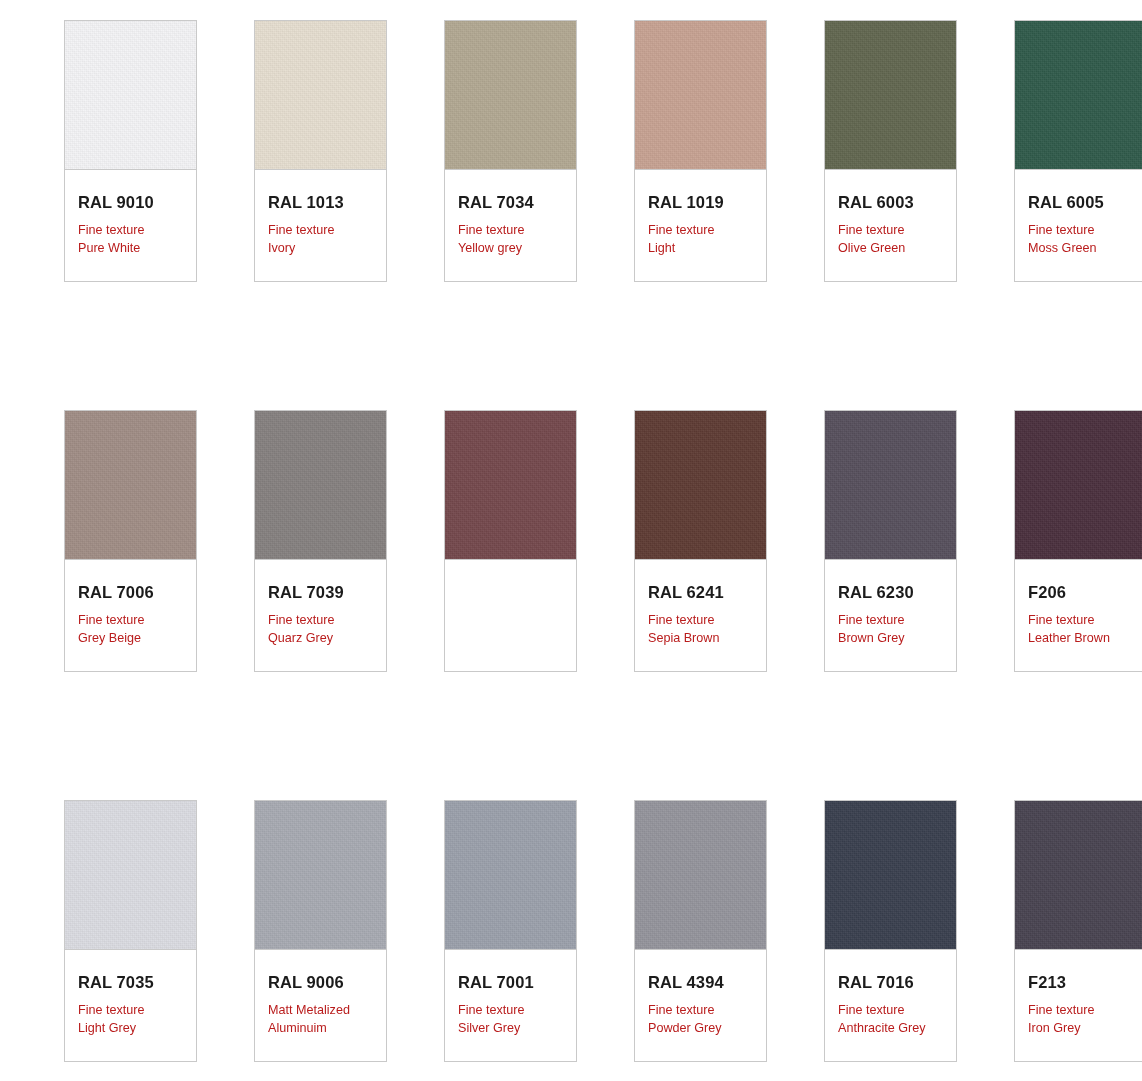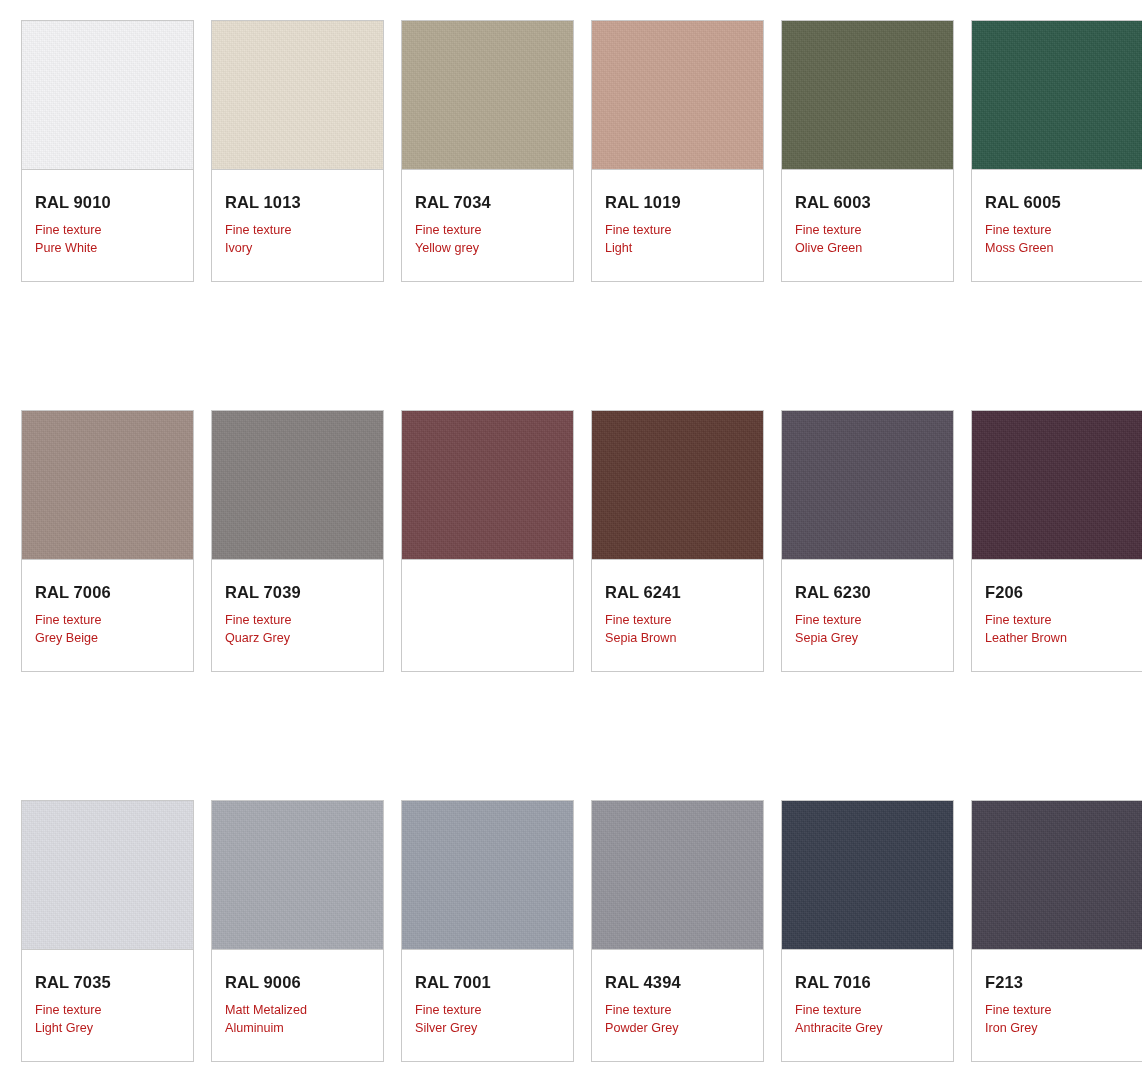--- a/index.html
+++ b/index.html
@@ -23,27 +23,28 @@
     display: grid;
     grid-template-columns: repeat(6, 155px);
     grid-auto-rows: 262px;
     column-gap: 35px;
     row-gap: 128px;
     margin-left: 21px;
   }
 
   .swatch-card {
     box-sizing: border-box;
-    width: 173px;
+    width: 133px;
     height: 262px;
     border: 1px solid #c9c9c9;
     background: #ffffff;
     display: flex;
     flex-direction: column;
     overflow: hidden;
+    margin-left: 43px;
   }
 
   .swatch-chip {
     width: 100%;
     height: 148px;
     flex: 0 0 148px;
     border-bottom: 1px solid #c9c9c9;
     position: relative;
     overflow: hidden;
   }
@@ -189,21 +190,21 @@
       </div>
     </div>
   </article>
 
   <article class="swatch-card">
     <div class="swatch-chip" title="Brown Grey" style="background-color: rgb(86, 79, 92);"></div>
     <div class="swatch-info">
       <div class="swatch-code">RAL 6230</div>
       <div class="swatch-desc">
         <span class="swatch-desc-line">Fine texture</span>
-        <span class="swatch-desc-line">Sepia Grey</span>
+        <span class="swatch-desc-line">Brown Grey</span>
       </div>
     </div>
   </article>
 
   <article class="swatch-card">
     <div class="swatch-chip" title="Leather Brown" style="background-color: rgb(74, 47, 61);"></div>
     <div class="swatch-info">
       <div class="swatch-code">F206</div>
       <div class="swatch-desc">
         <span class="swatch-desc-line">Fine texture</span>

